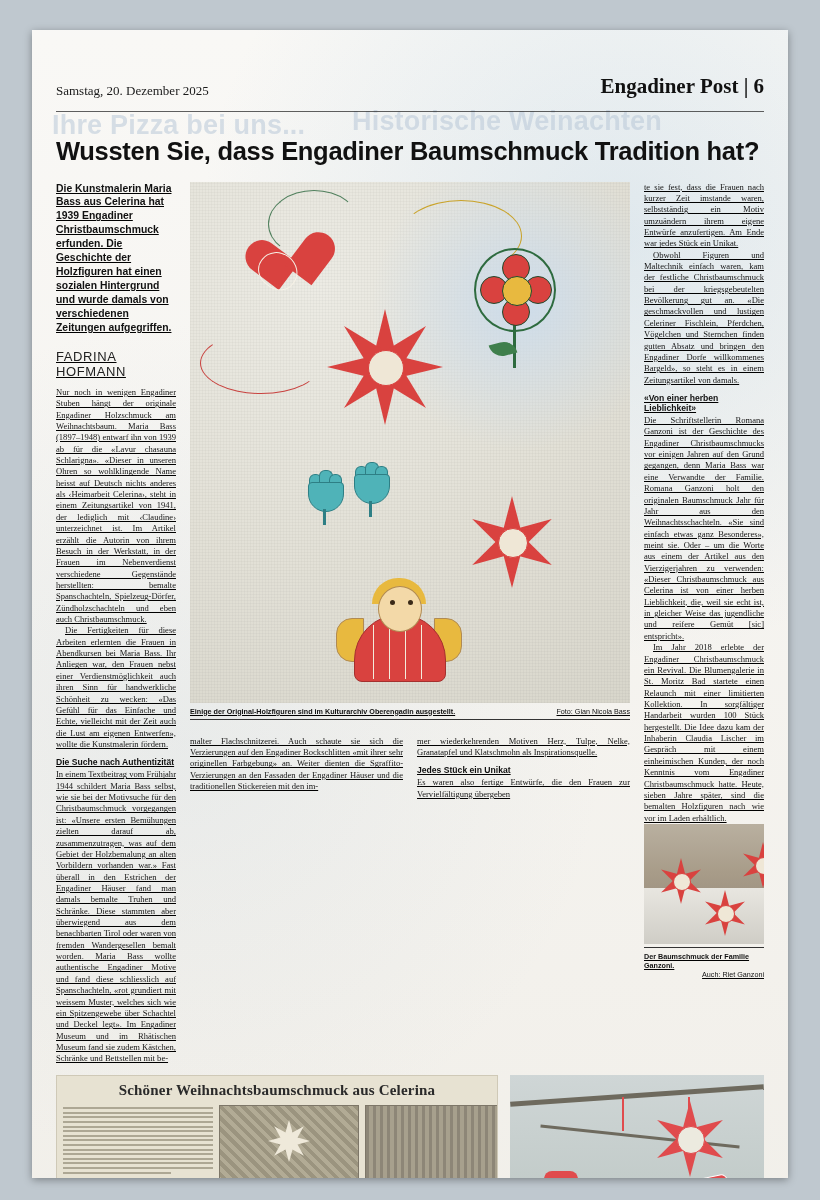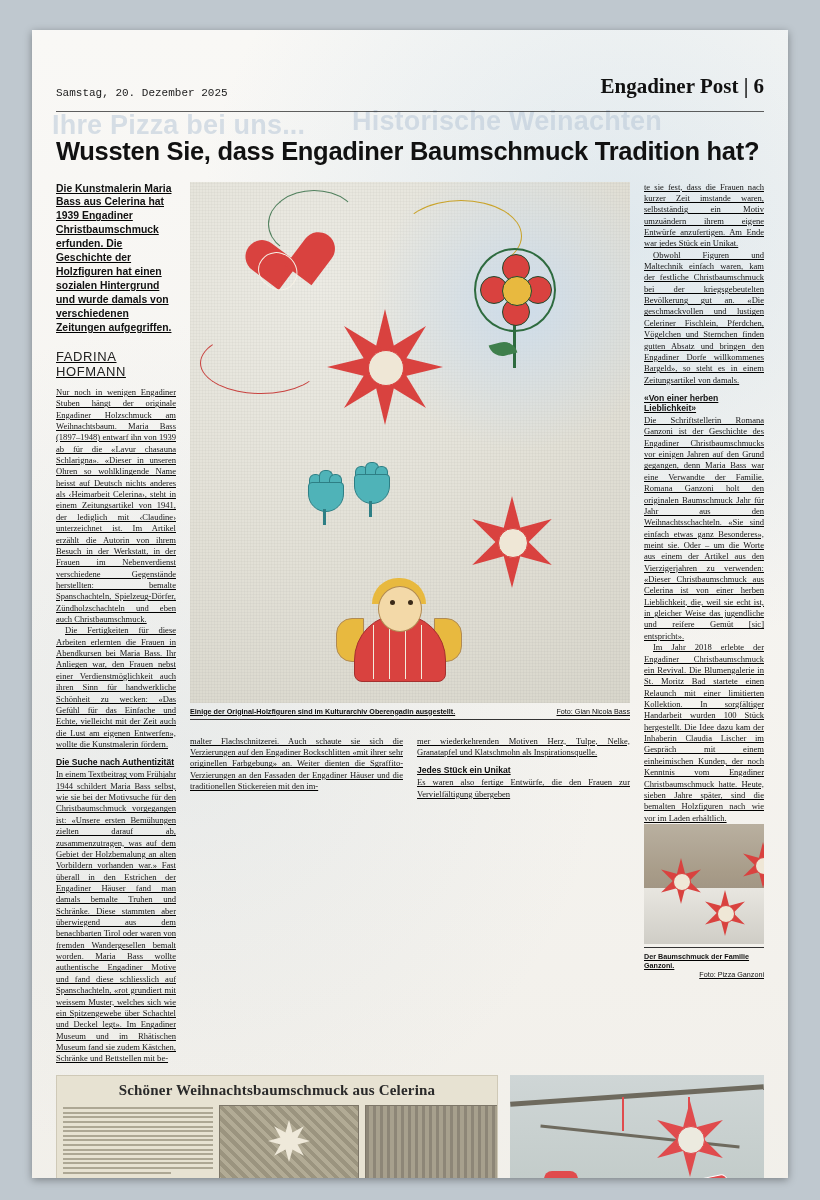--- a/index.html
+++ b/index.html
@@ -29,21 +29,21 @@
       radial-gradient(circle at 78% 18%, rgba(160,195,220,.28), rgba(160,195,220,0) 38%),
       radial-gradient(circle at 20% 62%, rgba(180,200,215,.18), rgba(180,200,215,0) 45%),
       linear-gradient(180deg, rgba(255,255,255,.5), rgba(236,233,226,.2));
     pointer-events:none;
   }
   .inner{position:absolute;left:18px;top:14px;width:720px;}
 
   
   .masthead{display:flex;align-items:flex-end;justify-content:space-between;
     padding:30px 6px 6px 6px;}
-  .date{font-family:Liberation Mono, monospace;font-size:11px;color:#1a1a1a;}
+  .date{font-family:Liberation Serif, serif;font-size:13px;color:#1a1a1a;}
   .brand{font-family:"Liberation Serif",serif;font-weight:bold;font-size:21px;color:#111;}
   .brand .pg{font-weight:bold;}
   .rule{height:1px;background:#2b2b2b;margin:6px 6px 0 6px;opacity:.75;}
 
   
   .headline{
     font-family:"Liberation Sans",sans-serif;font-weight:bold;
     font-size:25.5px;line-height:1.08;color:#111;
     margin:26px 6px 16px 6px;letter-spacing:-.3px;
   }
@@ -387,21 +387,21 @@
               <i style="transform:translate(-6px,-23px) rotate(120deg)"></i>
               <i style="transform:translate(-6px,-23px) rotate(180deg)"></i>
               <i style="transform:translate(-6px,-23px) rotate(240deg)"></i>
               <i style="transform:translate(-6px,-23px) rotate(300deg)"></i>
               <div class="c"></div>
             </div>
           </div>
           <div class="hr-thin"></div>
           <div class="cap" style="display:block;">
             <div>Der Baumschmuck der Familie Ganzoni.</div>
-            <div class="credit" style="font-weight:normal;text-align:right;">Foto: Pizza Ganzoni</div>
+            <div class="credit" style="font-weight:normal;text-align:right;">Auch: Riet Ganzoni</div>
           </div>
         </div>
       </div>
     </div>
 
     <div class="bottom">
       <div class="clipwrap">
         <div class="clip">
           <div class="head">Schöner Weihnachtsbaumschmuck aus Celerina</div>
           <div class="cols3">

